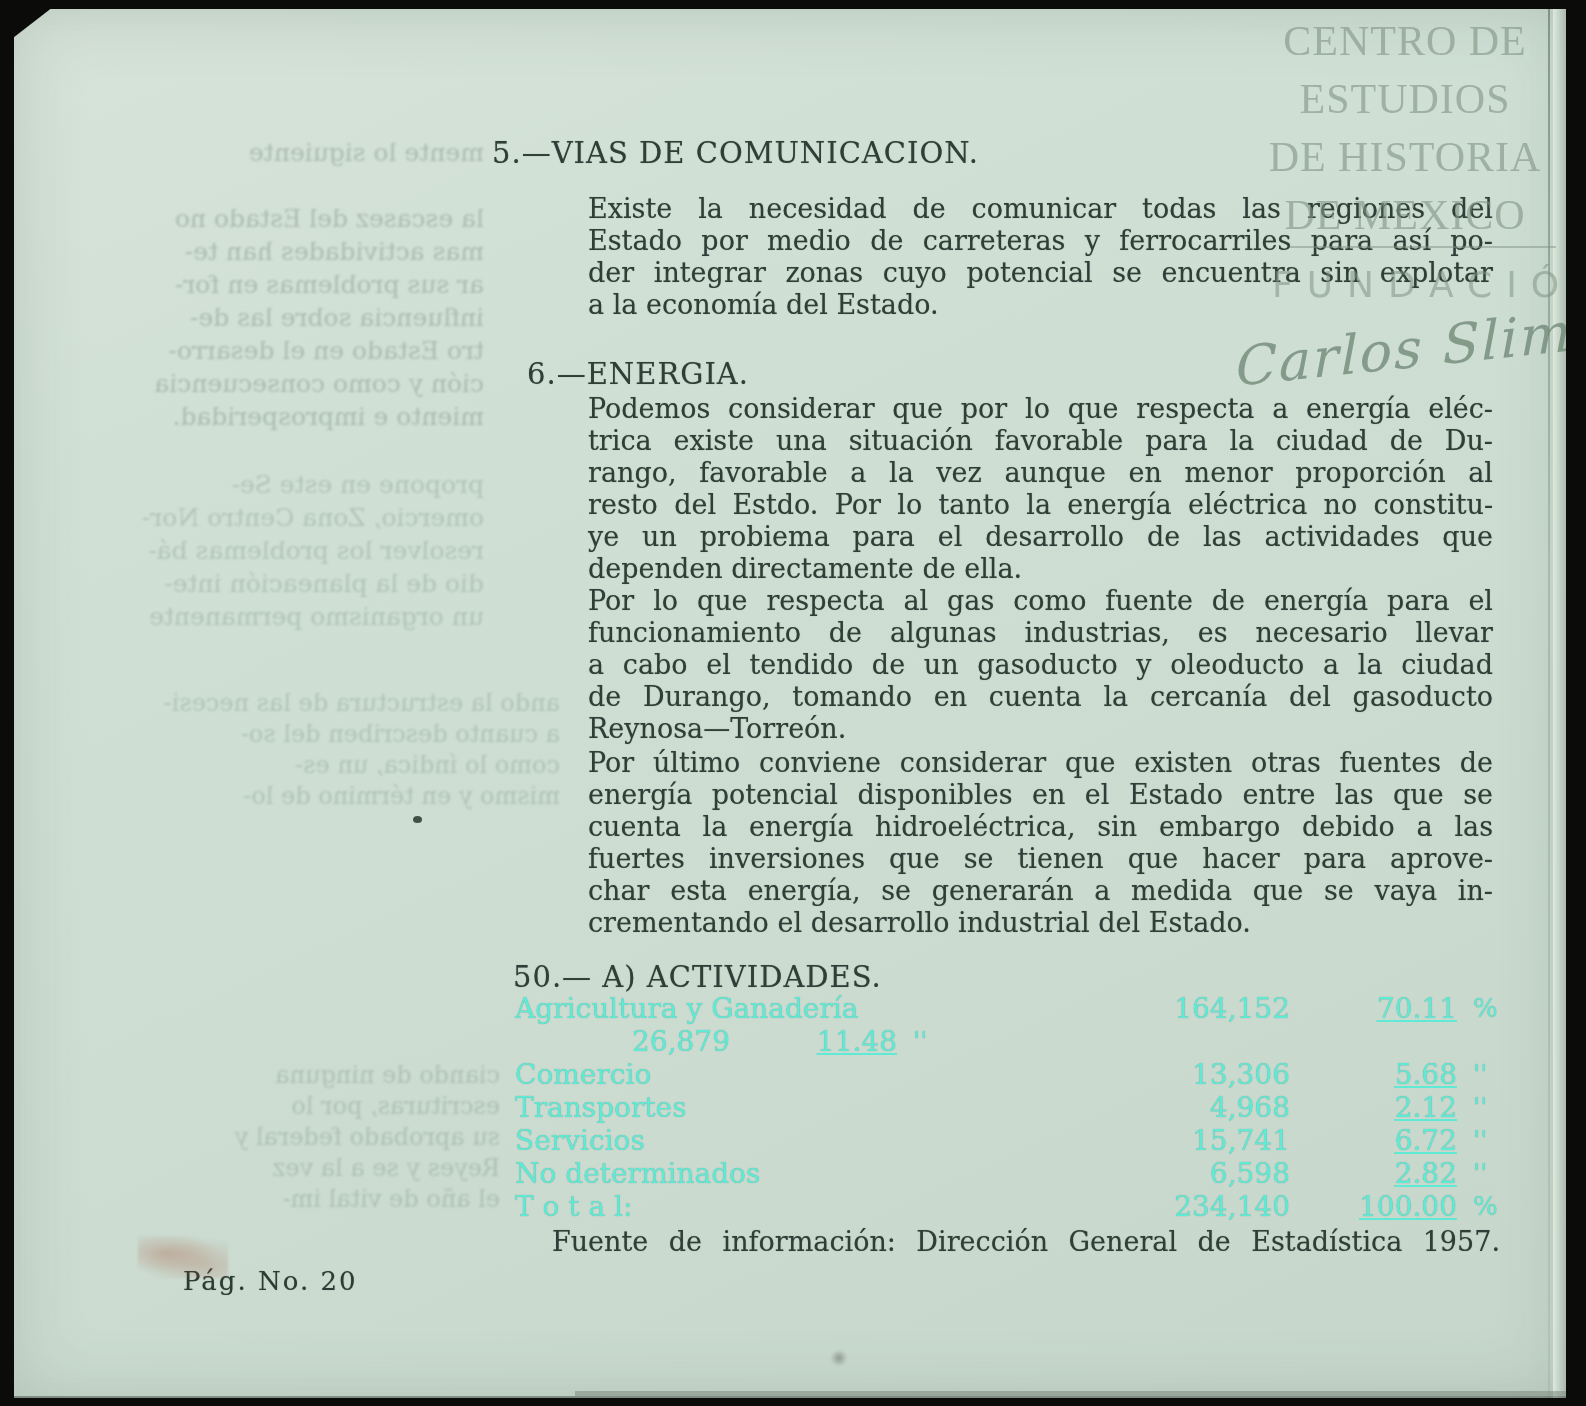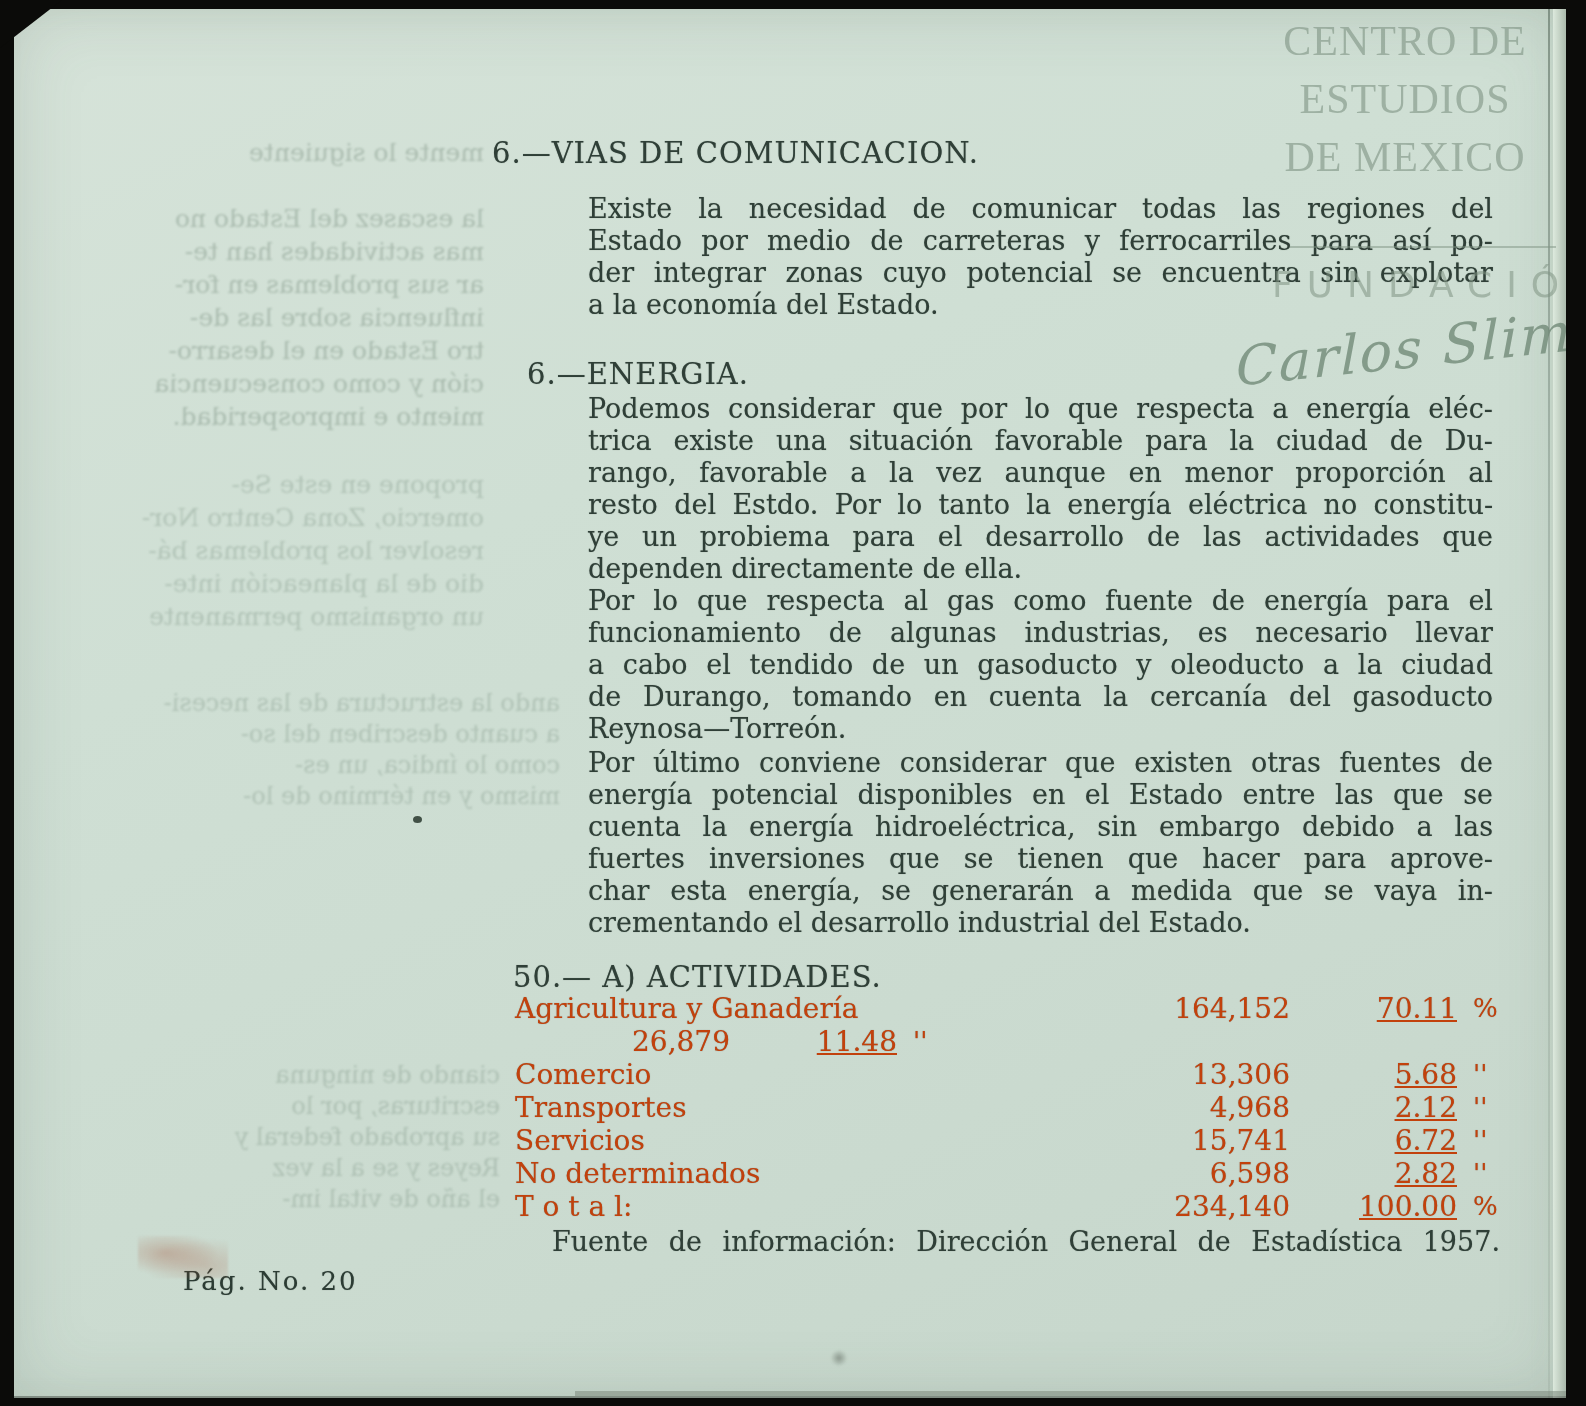--- a/index.html
+++ b/index.html
@@ -29,21 +29,21 @@
   .ink{position:absolute;color:#2f3f37;text-shadow:0 0 1px rgba(47,63,55,.45);}
   .heading{font-size:29px;letter-spacing:1px;white-space:nowrap;}
   .para{width:905px;font-size:27px;line-height:32px;}
   .para .line{text-align:justify;text-align-last:justify;}
   .para .line:last-child{text-align-last:left;}
   .single-line-stretch{font-size:27px;width:985px;}
   .single-line-stretch .line{text-align:justify;text-align-last:justify;margin-left:37px;}
 
   
   #activities-table{position:absolute;left:515px;top:992px;width:990px;font-size:28px;}
-  .t-row{display:flex;line-height:33px;color:#c2410c;text-shadow:0 0 1px rgba(47,63,55,.45);}
+  .t-row{display:flex;line-height:33px;color:#5eead4;text-shadow:0 0 1px rgba(47,63,55,.45);}
   .c-label{width:560px;white-space:nowrap;}
   .c-value{width:215px;text-align:right;}
   .c-pct{width:167px;text-align:right;text-decoration:underline;}
   .c-unit{padding-left:16px;font-size:26px;}
 
   #page-number{font-size:26px;font-weight:normal;letter-spacing:2px;color:#2c3c34;}
 
   
   .wm{position:absolute;pointer-events:none;}
   #wm-institute{left:1240px;top:12px;width:330px;text-align:center;
@@ -106,21 +106,21 @@
       <div class="line">mismo y en término de lo-</div>
     </div>
   <div class="ghost" id="ghost-d" style="left:120px;top:1060px;width:380px;font-size:24px;line-height:31px;">
       <div class="line">ciando de ninguna</div>
       <div class="line">escrituras, por lo</div>
       <div class="line">su aprobado federal y</div>
       <div class="line">Reyes y se a la vez</div>
       <div class="line">el año de vital im-</div>
     </div>
 
-  <div class="ink heading" style="left:492px;top:136px;">6.—VIAS DE COMUNICACION.</div>
+  <div class="ink heading" style="left:492px;top:136px;">5.—VIAS DE COMUNICACION.</div>
 
   <div class="ink para" style="left:588px;top:193px;">
       <div class="line">Existe la necesidad de comunicar todas las regiones del</div>
       <div class="line">Estado por medio de carreteras y ferrocarriles para así po-</div>
       <div class="line">der integrar zonas cuyo potencial se encuentra sin explotar</div>
       <div class="line">a la economía del Estado.</div>
     </div>
 
   <div class="ink heading" style="left:527px;top:357px;">6.—ENERGIA.</div>
 
@@ -198,20 +198,21 @@
 
   <div class="ink single-line-stretch" style="left:515px;top:1226px;">
     <div class="line">Fuente de información: Dirección General de Estadística 1957.</div>
   </div>
 
   <div class="ink" id="page-number" style="left:183px;top:1266px;">Pág. No. 20</div>
 
   <div class="wm" id="wm-institute">
       <div class="line">CENTRO DE</div>
       <div class="line">ESTUDIOS</div>
+      <div class="line">DE HISTORIA</div>
       <div class="line">DE MEXICO</div>
     </div>
   <div class="wm" id="wm-rule"></div>
   <div class="wm" id="wm-foundation">FUNDACIÓN</div>
   <div class="wm" id="wm-signature">Carlos Slim</div>
 
   <div id="ink-dot"></div>
   <div id="stamp-remnant"></div>
   <div id="ink-smudge"></div>
 

